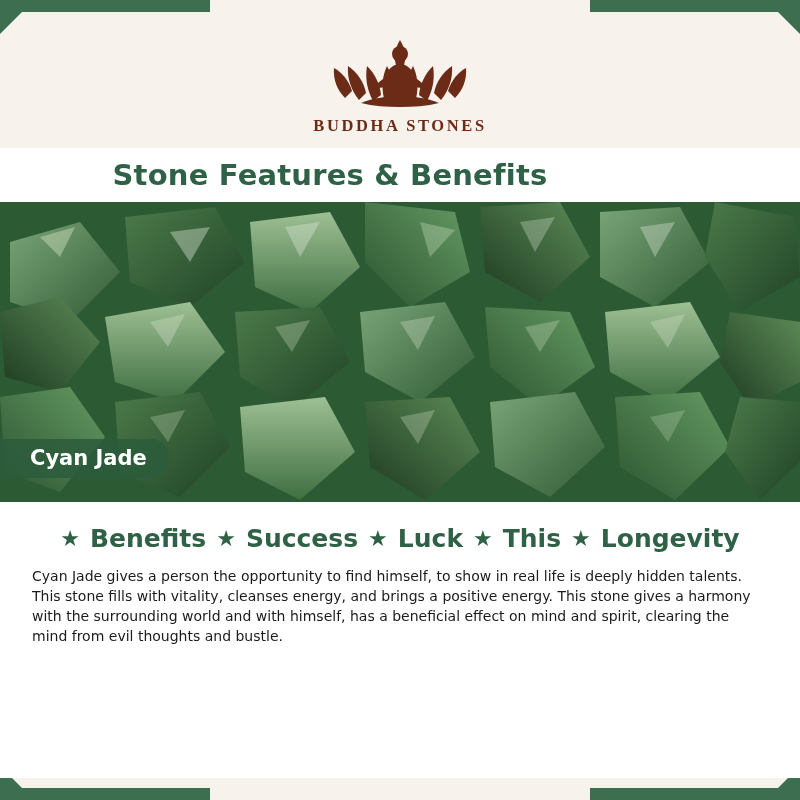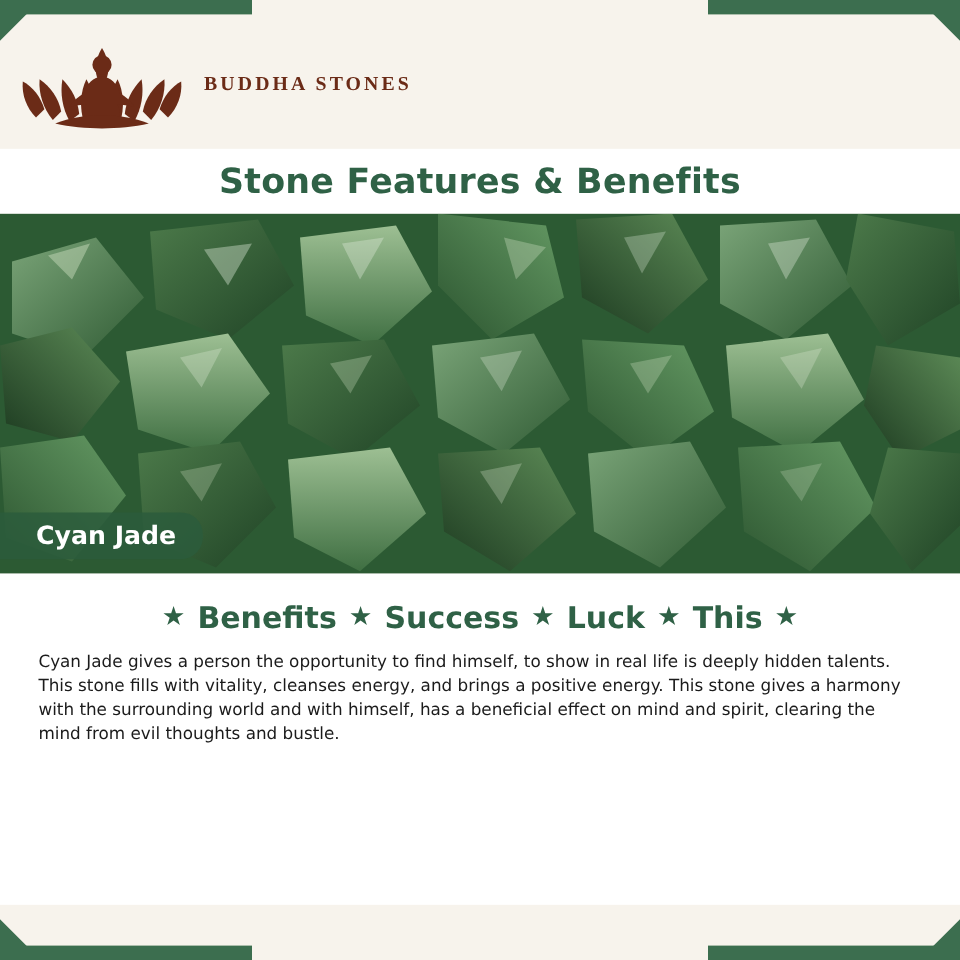--- a/index.html
+++ b/index.html
@@ -77,21 +77,21 @@
     background: #3c6e4f;
     z-index: 1;
   }
 
   
   .logo-block {
     position: relative;
     z-index: 3;
     padding-top: 24px;
     display: flex;
-    flex-direction: row;
+    flex-direction: column;
     align-items: center;
   }
   .logo-mark {
     width: 170px;
     height: 88px;
     display: block;
   }
   .logo-text {
     margin-top: 4px;
     font-size: 16.5px;
@@ -103,21 +103,21 @@
 
   
   .title-banner {
     position: relative;
     z-index: 3;
     margin: 12px 0 0 0;
     height: 54px;
     background: #ffffff;
     display: flex;
     align-items: center;
-    justify-content: center;
+    justify-content: flex-start;
     box-shadow: 0 0 0 0 transparent;
   }
   .title-banner-inner {
     width: 660px;
     text-align: center;
   }
   .title-text {
     font-size: 29px;
     font-weight: 700;
     color: #2f6146;
@@ -136,21 +136,21 @@
   }
   .photo svg {
     position: absolute;
     top: 0; left: 0;
     width: 800px;
     height: 300px;
   }
   .caption {
     position: absolute;
     left: 0;
-    bottom: 12px;
+    bottom: 24px;
     z-index: 4;
     background: rgba(44, 92, 60, 0.85);
     color: #ffffff;
     font-size: 21px;
     font-weight: 600;
     padding: 7px 22px 8px 30px;
     border-top-right-radius: 18px;
     border-bottom-right-radius: 18px;
     font-family: "DejaVu Sans", sans-serif;
   }
@@ -313,18 +313,19 @@
     <div class="benefits">
       <span class="benefit-star">★</span>
       <span class="benefit-word">Benefits</span>
       <span class="benefit-star">★</span>
       <span class="benefit-word">Success</span>
       <span class="benefit-star">★</span>
       <span class="benefit-word">Luck</span>
       <span class="benefit-star">★</span>
       <span class="benefit-word">This</span>
       <span class="benefit-star">★</span>
+      <span class="benefit-word">Longevity</span>
     </div>
 
     <p class="body-text">Cyan Jade gives a person the opportunity to find himself, to show in real life is deeply hidden talents. This stone fills with vitality, cleanses energy, and brings a positive energy. This stone gives a harmony with the surrounding world and with himself, has a beneficial effect on mind and spirit, clearing the mind from evil thoughts and bustle.</p>
   </div>
 
 </div>
 
 </body></html>

